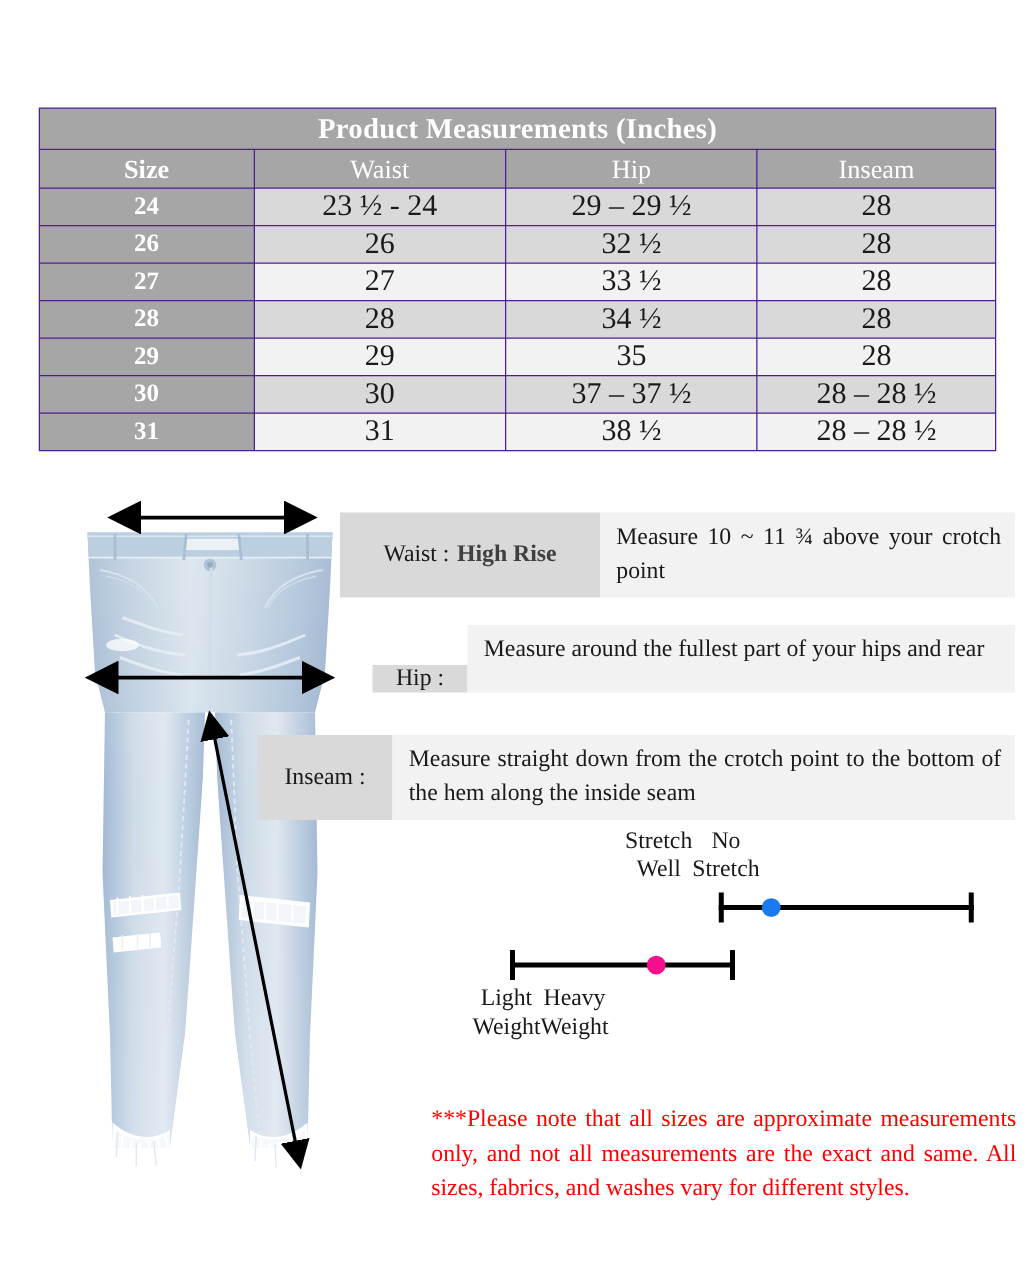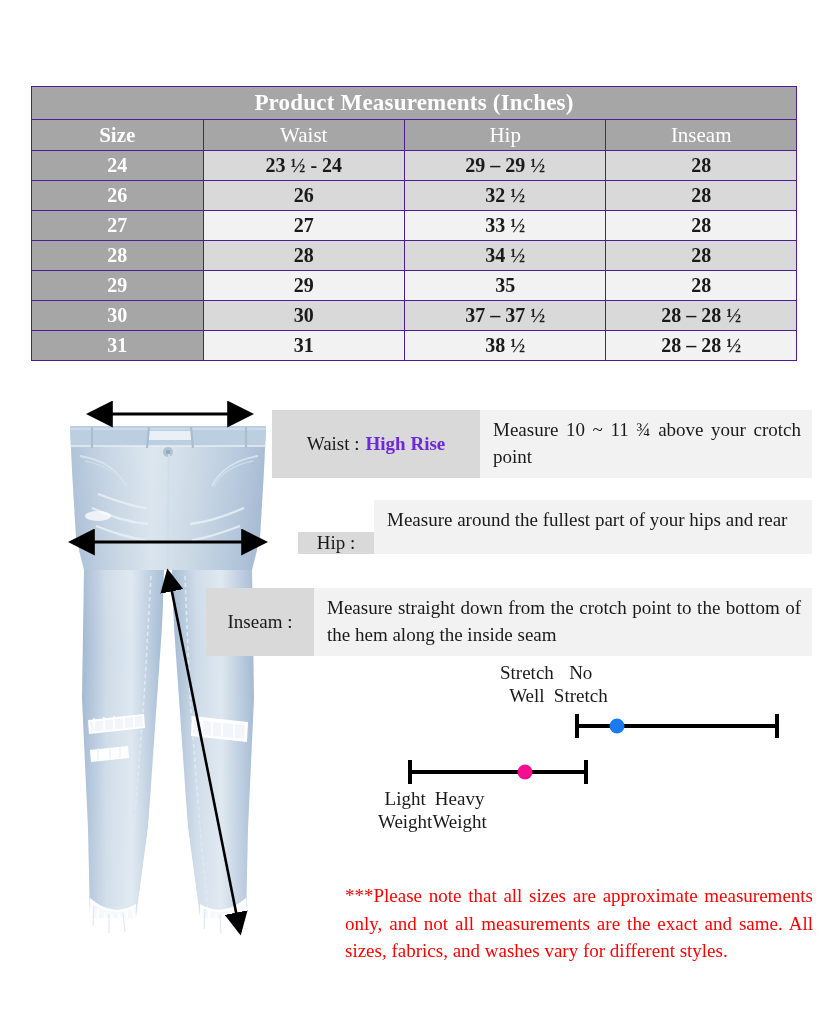--- a/index.html
+++ b/index.html
@@ -72,24 +72,23 @@
   .tbl-head.size-col { font-weight: bold; }
   .size-cell {
     background: #a6a6a6;
     color: #ffffff;
     font-weight: bold;
     font-size: 20px;
     height: 29px;
     width: 171px;
   }
   .val-cell {
-    font-size: 20px;
+    font-size: 24px;
     color: #1a1a1a;
     height: 29px;
-    font-weight: bold;
   }
   .row-a .val-cell { background: #d9d9d9; }
   .row-b .val-cell { background: #f2f2f2; }
   .col-waist { width: 201px; }
   .col-hip   { width: 201px; }
   .col-inseam{ width: 190px; margin-top: 24px; }
 
   
   #jeans-wrap {
     position: absolute;
@@ -108,21 +107,21 @@
     background: #d9d9d9;
     color: #1a1a1a;
     display: flex;
     align-items: center;
     justify-content: center;
     font-size: 19px;
     padding: 0 14px;
     white-space: nowrap;
   }
   .m-label .hl {
-    color: #6d28d9;
+    color: #404040;
     font-weight: bold;
     margin-left: 6px;
   }
   .m-desc {
     background: #f2f2f2;
     color: #1a1a1a;
     font-size: 19px;
     line-height: 1.42;
     padding: 7px 11px 7px 13px;
     text-align: justify;

